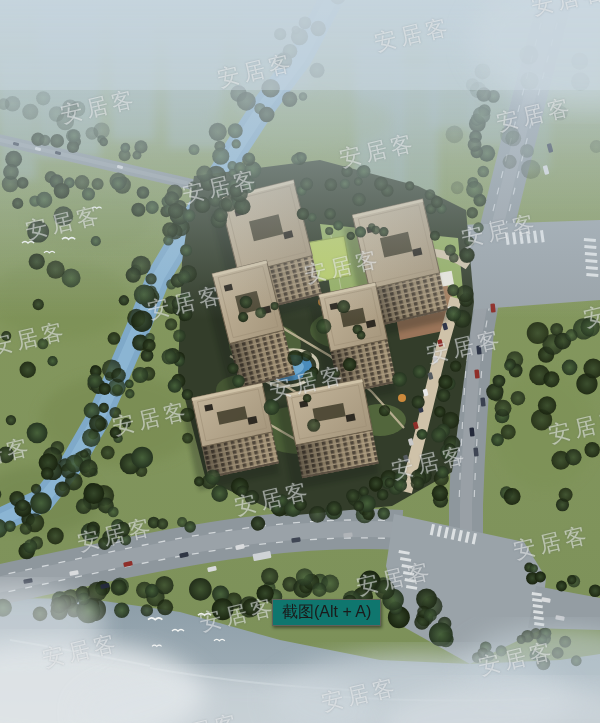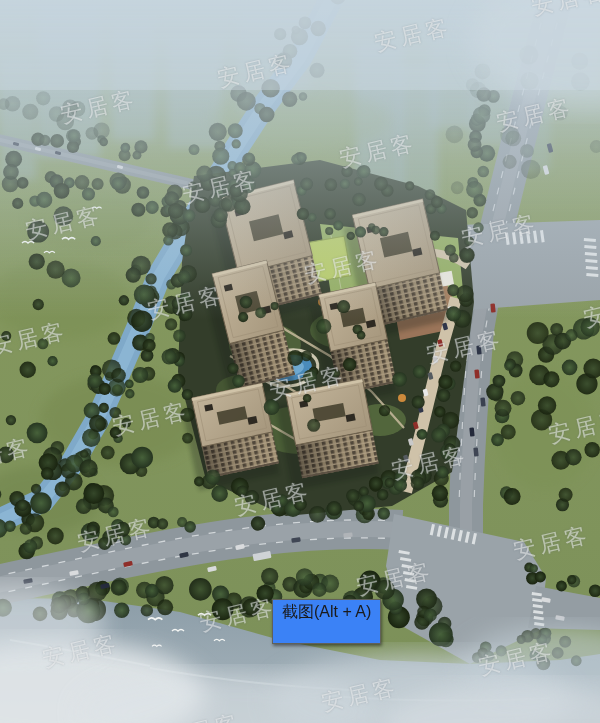--- a/index.html
+++ b/index.html
@@ -10,23 +10,23 @@
   }
   .stage svg{position:absolute;left:0;top:0;}
   .wm-layer{position:absolute;left:0;top:0;width:100%;height:100%;pointer-events:none;z-index:5;}
   .wm{
     position:absolute;font-size:22px;letter-spacing:4px;white-space:nowrap;
     transform:rotate(-13deg);font-weight:400;
     text-shadow:0 0 2px rgba(90,100,110,.35);
   }
   .hint{
     position:absolute;left:272px;top:599px;z-index:9;
-    background:#3b82f6;border:1px solid #60605a;
+    background:#0f766e;border:1px solid #60605a;
     box-shadow:1px 2px 3px rgba(0,0,0,.45);
-    color:#1b1b1b;font-size:16px;line-height:24px;height:45px;
+    color:#1b1b1b;font-size:16px;line-height:24px;height:27px;
     padding:0 9px;white-space:nowrap;cursor:pointer;
   }
 </style>
 </head>
 <body>
 
 <div class="stage">
 <svg id="scene" width="600" height="723" viewBox="0 0 600 723">
   <defs>
     <linearGradient id="groundg" x1="0" y1="0" x2="0" y2="1">

